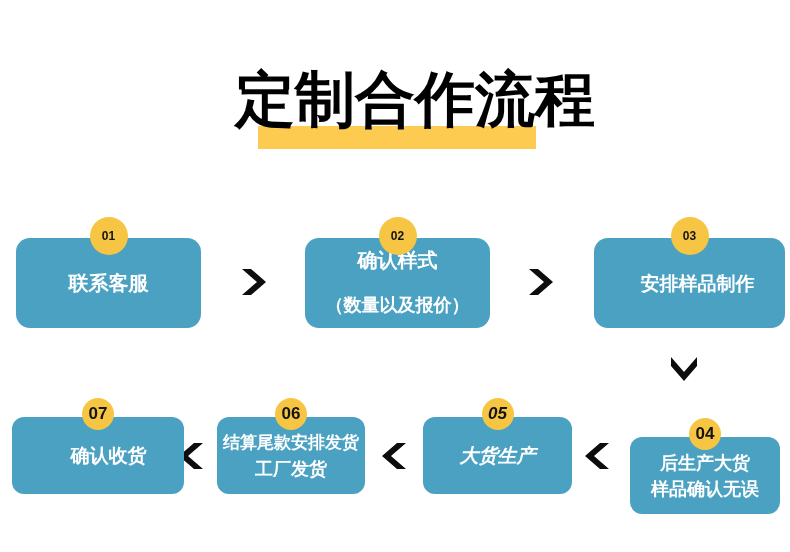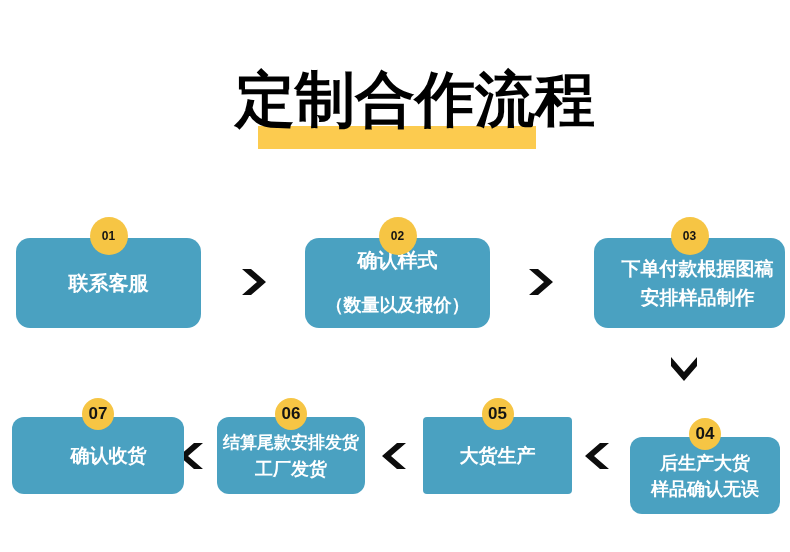--- a/index.html
+++ b/index.html
@@ -78,21 +78,21 @@
   .s2 .line-2 { font-size: 18px; margin-top: 16px; }
   .s3 .line { font-size: 19px; }
   .s4 .line { font-size: 18px; }
   .s6 .line-1 { font-size: 18px; }
   .s6 .line-2 { font-size: 17px; }
 
   .s1 { left: 16px;  top: 238px; width: 185px; height: 90px; }
   .s2 { left: 305px; top: 238px; width: 185px; height: 90px; }
   .s3 { left: 594px; top: 238px; width: 175px; height: 90px; padding-left: 16px; }
   .s4 { left: 630px; top: 437px; width: 150px; height: 77px; border-radius: 12px; }
-  .s5 { left: 423px; top: 417px; width: 149px; height: 77px; border-radius: 4px; }
+  .s5 { left: 423px; top: 417px; width: 149px; height: 77px; border-radius: 12px; font-style: italic; }
   .s6 { left: 217px; top: 417px; width: 148px; height: 77px; border-radius: 12px; }
   .s7 { left: 12px;  top: 417px; width: 151px; height: 77px; border-radius: 12px; padding-left: 21px; }
 
   
   .arrow { position: absolute; line-height: 0; }
   .arrow svg { display: block; }
   .arrow path { fill: var(--arrow, #0D0D0D); }
   .a1 { left: 242px; top: 269px; }
   .a2 { left: 529px; top: 269px; }
   .a3 { left: 671px; top: 357px; }
@@ -128,21 +128,20 @@
   </div>
 
   <div class="arrow a2">
     <svg width="24" height="26" viewBox="0 0 24 26">
         <path d="M0 0 L9 0 L24 13 L9 26 L0 26 L15 13 Z"></path>
       </svg>
   </div>
 
   <div class="step row1 s3">
     <div class="badge">03</div>
-    <div class="line line-1">下单付款根据图稿</div>
     <div class="line line-2">安排样品制作</div>
   </div>
 
   <div class="arrow a3">
     <svg width="26" height="24" viewBox="0 0 26 24">
         <path d="M26 0 L26 9 L13 24 L0 9 L0 0 L13 15 Z"></path>
       </svg>
   </div>
 
   <div class="step row2 s4">

